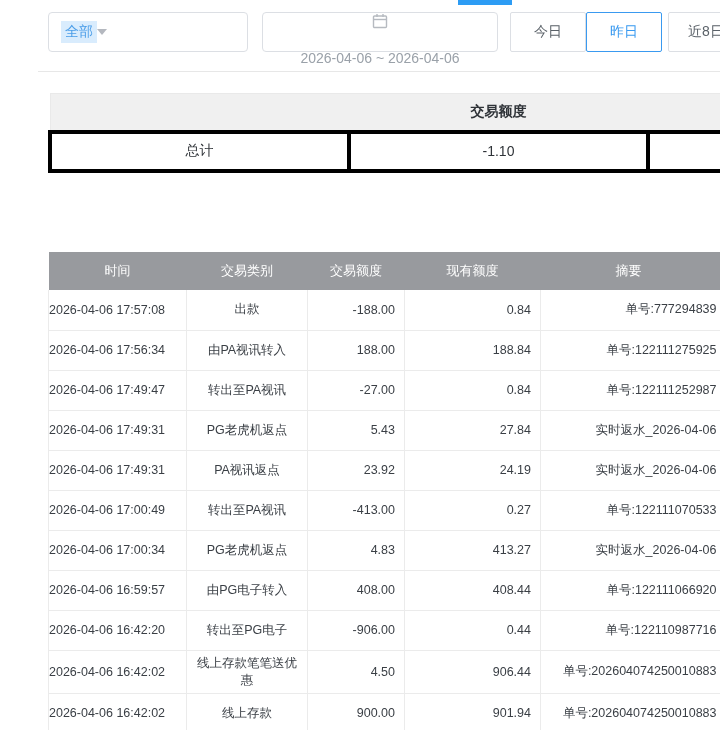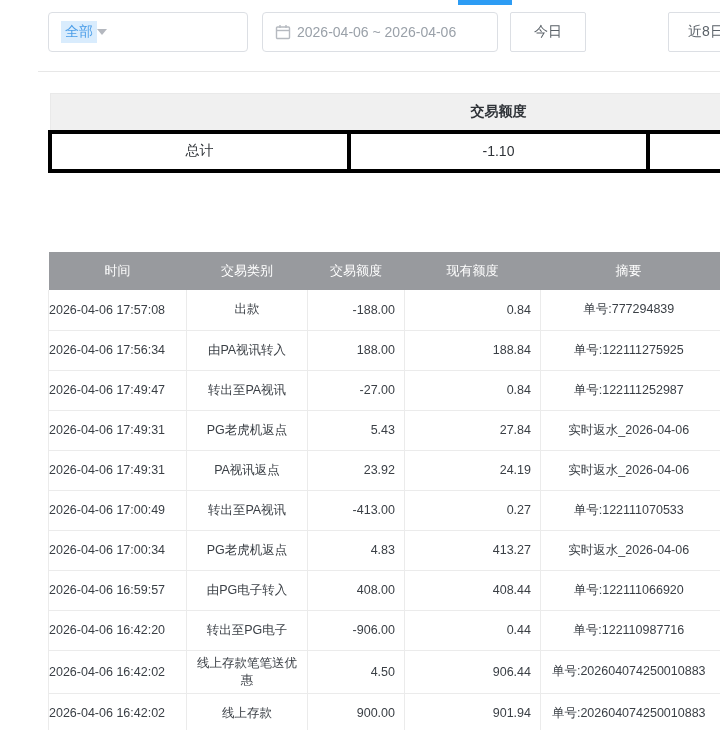--- a/index.html
+++ b/index.html
@@ -21,22 +21,22 @@
     padding: 0 12px; cursor: pointer;
   }
   .select-value { color: #4a9de8; font-size: 14px; background: #d9ecfd; padding: 2px 4px; }
   .caret {
     width: 0; height: 0; border-left: 5px solid transparent; border-right: 5px solid transparent;
     border-top: 6px solid #b4b8bf;
   }
   .date-control {
     position: absolute; left: 262px; top: 12px; width: 236px; height: 40px;
     border: 1px solid #dcdfe4; border-radius: 4px; background: #fff;
-    display: flex; align-items: center; gap: 6px; padding: 0 12px;
-    color: #9aa1a9; font-size: 14px; cursor: pointer;
+    display: flex; align-items: center; gap: 21px; padding: 0 12px;
+    color: #9aa1a9; font-size: 14px; cursor: pointer; flex-direction: column;
   }
   .cal-icon { flex: 0 0 auto; display: block; }
   .quick-btn {
     position: absolute; top: 12px; height: 40px; width: 76px;
     background: #fff; border: 1px solid #dcdfe4; border-radius: 2px;
     color: #5a6168; font-size: 14px; cursor: pointer;
     font-family: inherit;
   }
   .btn-today { left: 510px; }
   .btn-yesterday { left: 586px; }
@@ -65,21 +65,21 @@
     font-weight: 400; text-align: center;
   }
   .tx-table tbody td {
     height: 40px; background: #fff; border-bottom: 1px solid #ebebeb;
     font-size: 12.5px; color: #3a3f45; white-space: nowrap; vertical-align: middle;
   }
   .tx-table tbody td.c-time  { border-left: 1px solid #ebebeb; border-right: 1px solid #ebebeb; padding-left: 0; text-align: left; }
   .tx-table tbody td.c-type  { border-right: 1px solid #ebebeb; padding: 4px 9px; text-align: center; white-space: normal; line-height: 17px; }
   .tx-table tbody td.c-amount  { border-right: 1px solid #ebebeb; padding-right: 9px; text-align: right; }
   .tx-table tbody td.c-balance { border-right: 1px solid #ebebeb; padding-right: 9px; text-align: right; margin-top: 24px; }
-  .tx-table tbody td.c-summary { text-align: center; }
+  .tx-table tbody td.c-summary { text-align: right; }
   .tx-table tbody td.c-filler  { border-left: none; }
 </style>
 </head>
 <body>
 
 <div class="page">
 
   <div class="top-accent"></div>
 
   <div class="select-control">
@@ -91,20 +91,21 @@
     <svg class="cal-icon" width="16" height="16" viewBox="0 0 16 16">
       <rect x="1.5" y="3" width="13" height="11.5" rx="1" fill="none" stroke="#b6bac0" stroke-width="1.4"></rect>
       <line x1="1.5" y1="6.5" x2="14.5" y2="6.5" stroke="#b6bac0" stroke-width="1.4"></line>
       <line x1="5" y1="1" x2="5" y2="4" stroke="#b6bac0" stroke-width="1.4"></line>
       <line x1="11" y1="1" x2="11" y2="4" stroke="#b6bac0" stroke-width="1.4"></line>
     </svg>
     <span>2026-04-06 ~ 2026-04-06</span>
   </div>
 
   <button class="quick-btn btn-today">今日</button>
+  <button class="quick-btn btn-yesterday active">昨日</button>
   <button class="quick-btn btn-8days">近8日</button>
 
   <div class="divider"></div>
 
   <div class="summary-table-wrap">
     <table class="summary-table">
       <colgroup>
           <col style="width:299px">
           <col style="width:299px">
           <col style="width:299px">

